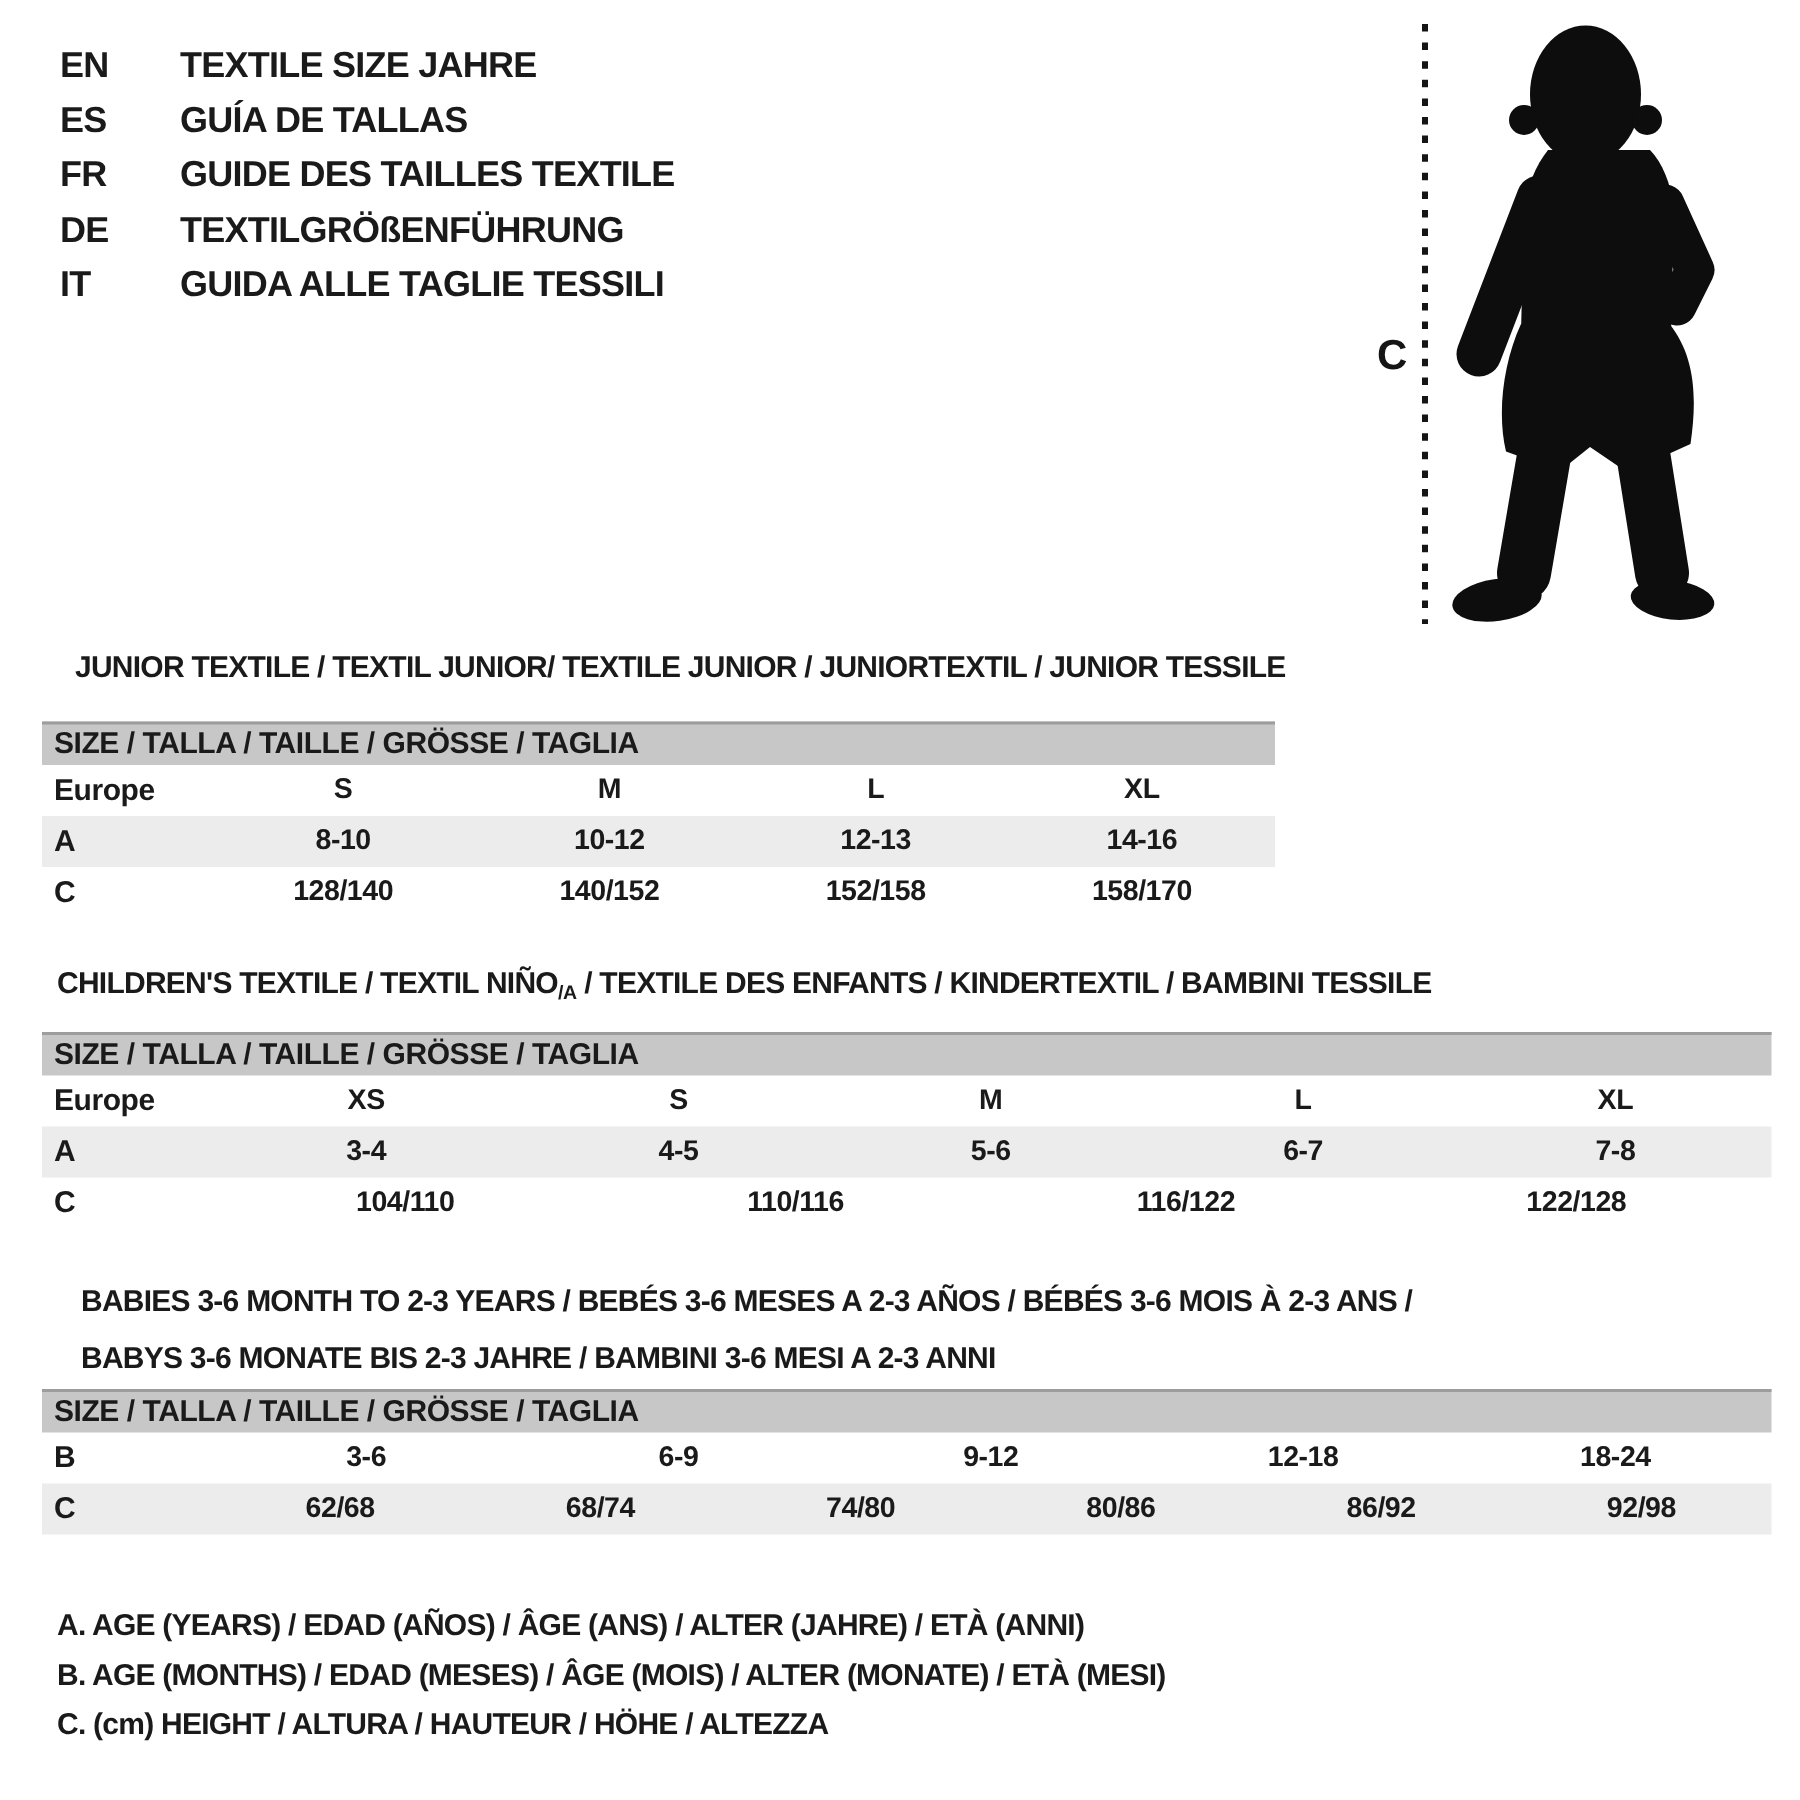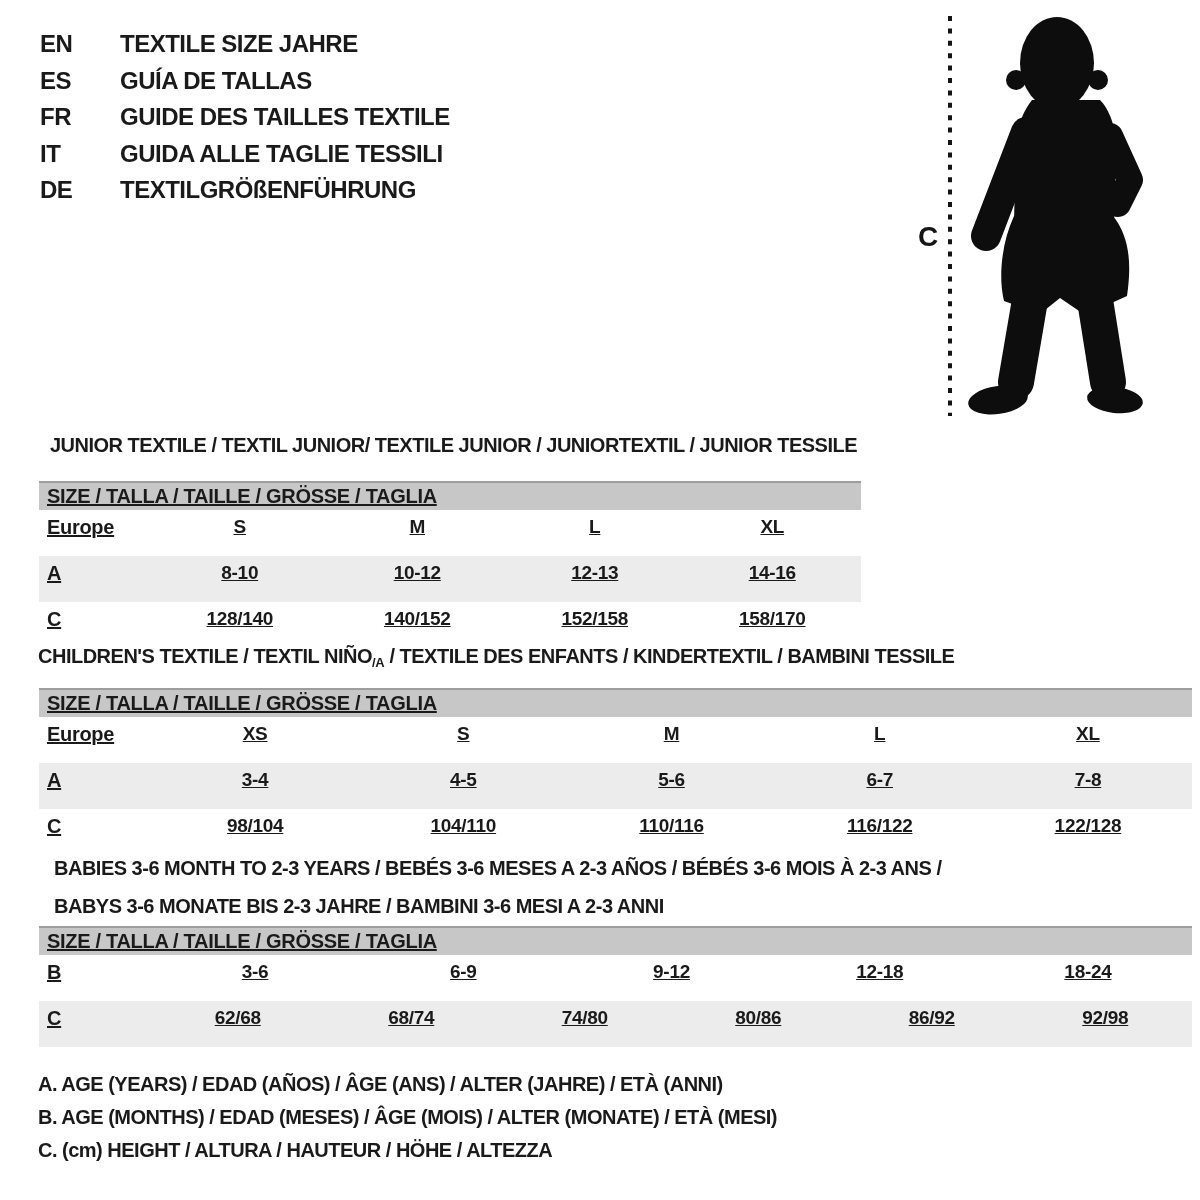--- a/index.html
+++ b/index.html
@@ -31,31 +31,31 @@
   .fig text { font-family: "Liberation Sans", sans-serif; font-weight: 700; }
 
   
   .sec-title { font-size: 20px; letter-spacing: -0.5px; white-space: nowrap; }
   #junior-title   { left: 38px; top: 434px; margin-left: 12px; }
   #children-title { left: 38px; top: 645px; }
   #babies-title   { left: 38px; top: 849px; line-height: 38px; margin-left: 16px; }
   .sub-a { font-size: 13px; vertical-align: -4px; letter-spacing: -0.3px; }
 
   
-  .size-table { left: 39px; font-size: 19px; letter-spacing: -0.3px; text-decoration: underline; }
+  .size-table { left: 28px; font-size: 19px; letter-spacing: -0.3px; }
   #junior-table   { top: 481px; width: 822px; }
   #children-table { top: 688px; width: 1153px; }
   #babies-table   { top: 926px; width: 1153px; }
   .size-header {
     height: 29px; line-height: 26px;
     background: var(--table-header-bg);
     border-top: 2px solid var(--table-header-border);
     padding-left: 8px; font-size: 20px; white-space: nowrap;
   }
-  .trow { display: flex; height: 46px; line-height: 34px; }
+  .trow { display: flex; height: 34px; line-height: 34px; }
   .trow.alt { background: var(--row-alt-bg); }
   .rowlabel { width: 112px; padding-left: 8px; font-size: 20px; }
   .cell { flex: 1; text-align: center; }
 
   
   .legend { left: 38px; top: 1068px; font-size: 20px; line-height: 33px; letter-spacing: -0.5px; }
   .legend-line { white-space: nowrap; }
 </style>
 </head>
 <body>
@@ -67,26 +67,26 @@
   </div>
   <div class="lang-row">
     <span class="lang-code">ES</span>
     <span class="lang-label">GUÍA DE TALLAS</span>
   </div>
   <div class="lang-row">
     <span class="lang-code">FR</span>
     <span class="lang-label">GUIDE DES TAILLES TEXTILE</span>
   </div>
   <div class="lang-row">
+    <span class="lang-code">DE</span>
+    <span class="lang-label">TEXTILGRÖßENFÜHRUNG</span>
+  </div>
+  <div class="lang-row">
     <span class="lang-code">IT</span>
     <span class="lang-label">GUIDA ALLE TAGLIE TESSILI</span>
-  </div>
-  <div class="lang-row">
-    <span class="lang-code">DE</span>
-    <span class="lang-label">TEXTILGRÖßENFÜHRUNG</span>
   </div>
 </div>
 
 <svg class="abs fig" viewBox="0 0 320 440" width="320" height="440" xmlns="http://www.w3.org/2000/svg">
   <line x1="70" y1="16" x2="70" y2="416" stroke="#151515" stroke-width="4" stroke-dasharray="5 7.4"></line>
   <text x="38" y="246" font-size="28" fill="#151515">C</text>
   <g fill="var(--silhouette)">
     <ellipse cx="177" cy="63" rx="37" ry="46"></ellipse>
     <circle cx="136" cy="80" r="10"></circle>
     <circle cx="218" cy="80" r="10"></circle>
@@ -145,21 +145,20 @@
   <div class="trow alt">
     <span class="rowlabel">A</span>
     <span class="cell">3-4</span>
     <span class="cell">4-5</span>
     <span class="cell">5-6</span>
     <span class="cell">6-7</span>
     <span class="cell">7-8</span>
   </div>
   <div class="trow">
     <span class="rowlabel">C</span>
-    <span class="cell">98/104</span>
     <span class="cell">104/110</span>
     <span class="cell">110/116</span>
     <span class="cell">116/122</span>
     <span class="cell">122/128</span>
   </div>
 </div>
 
 <div class="abs sec-title" id="babies-title">
   <div>BABIES 3-6 MONTH TO 2-3 YEARS / BEBÉS 3-6 MESES A 2-3 AÑOS / BÉBÉS 3-6 MOIS À 2-3 ANS /</div>
   <div>BABYS 3-6 MONATE BIS 2-3 JAHRE / BAMBINI 3-6 MESI A 2-3 ANNI</div>

